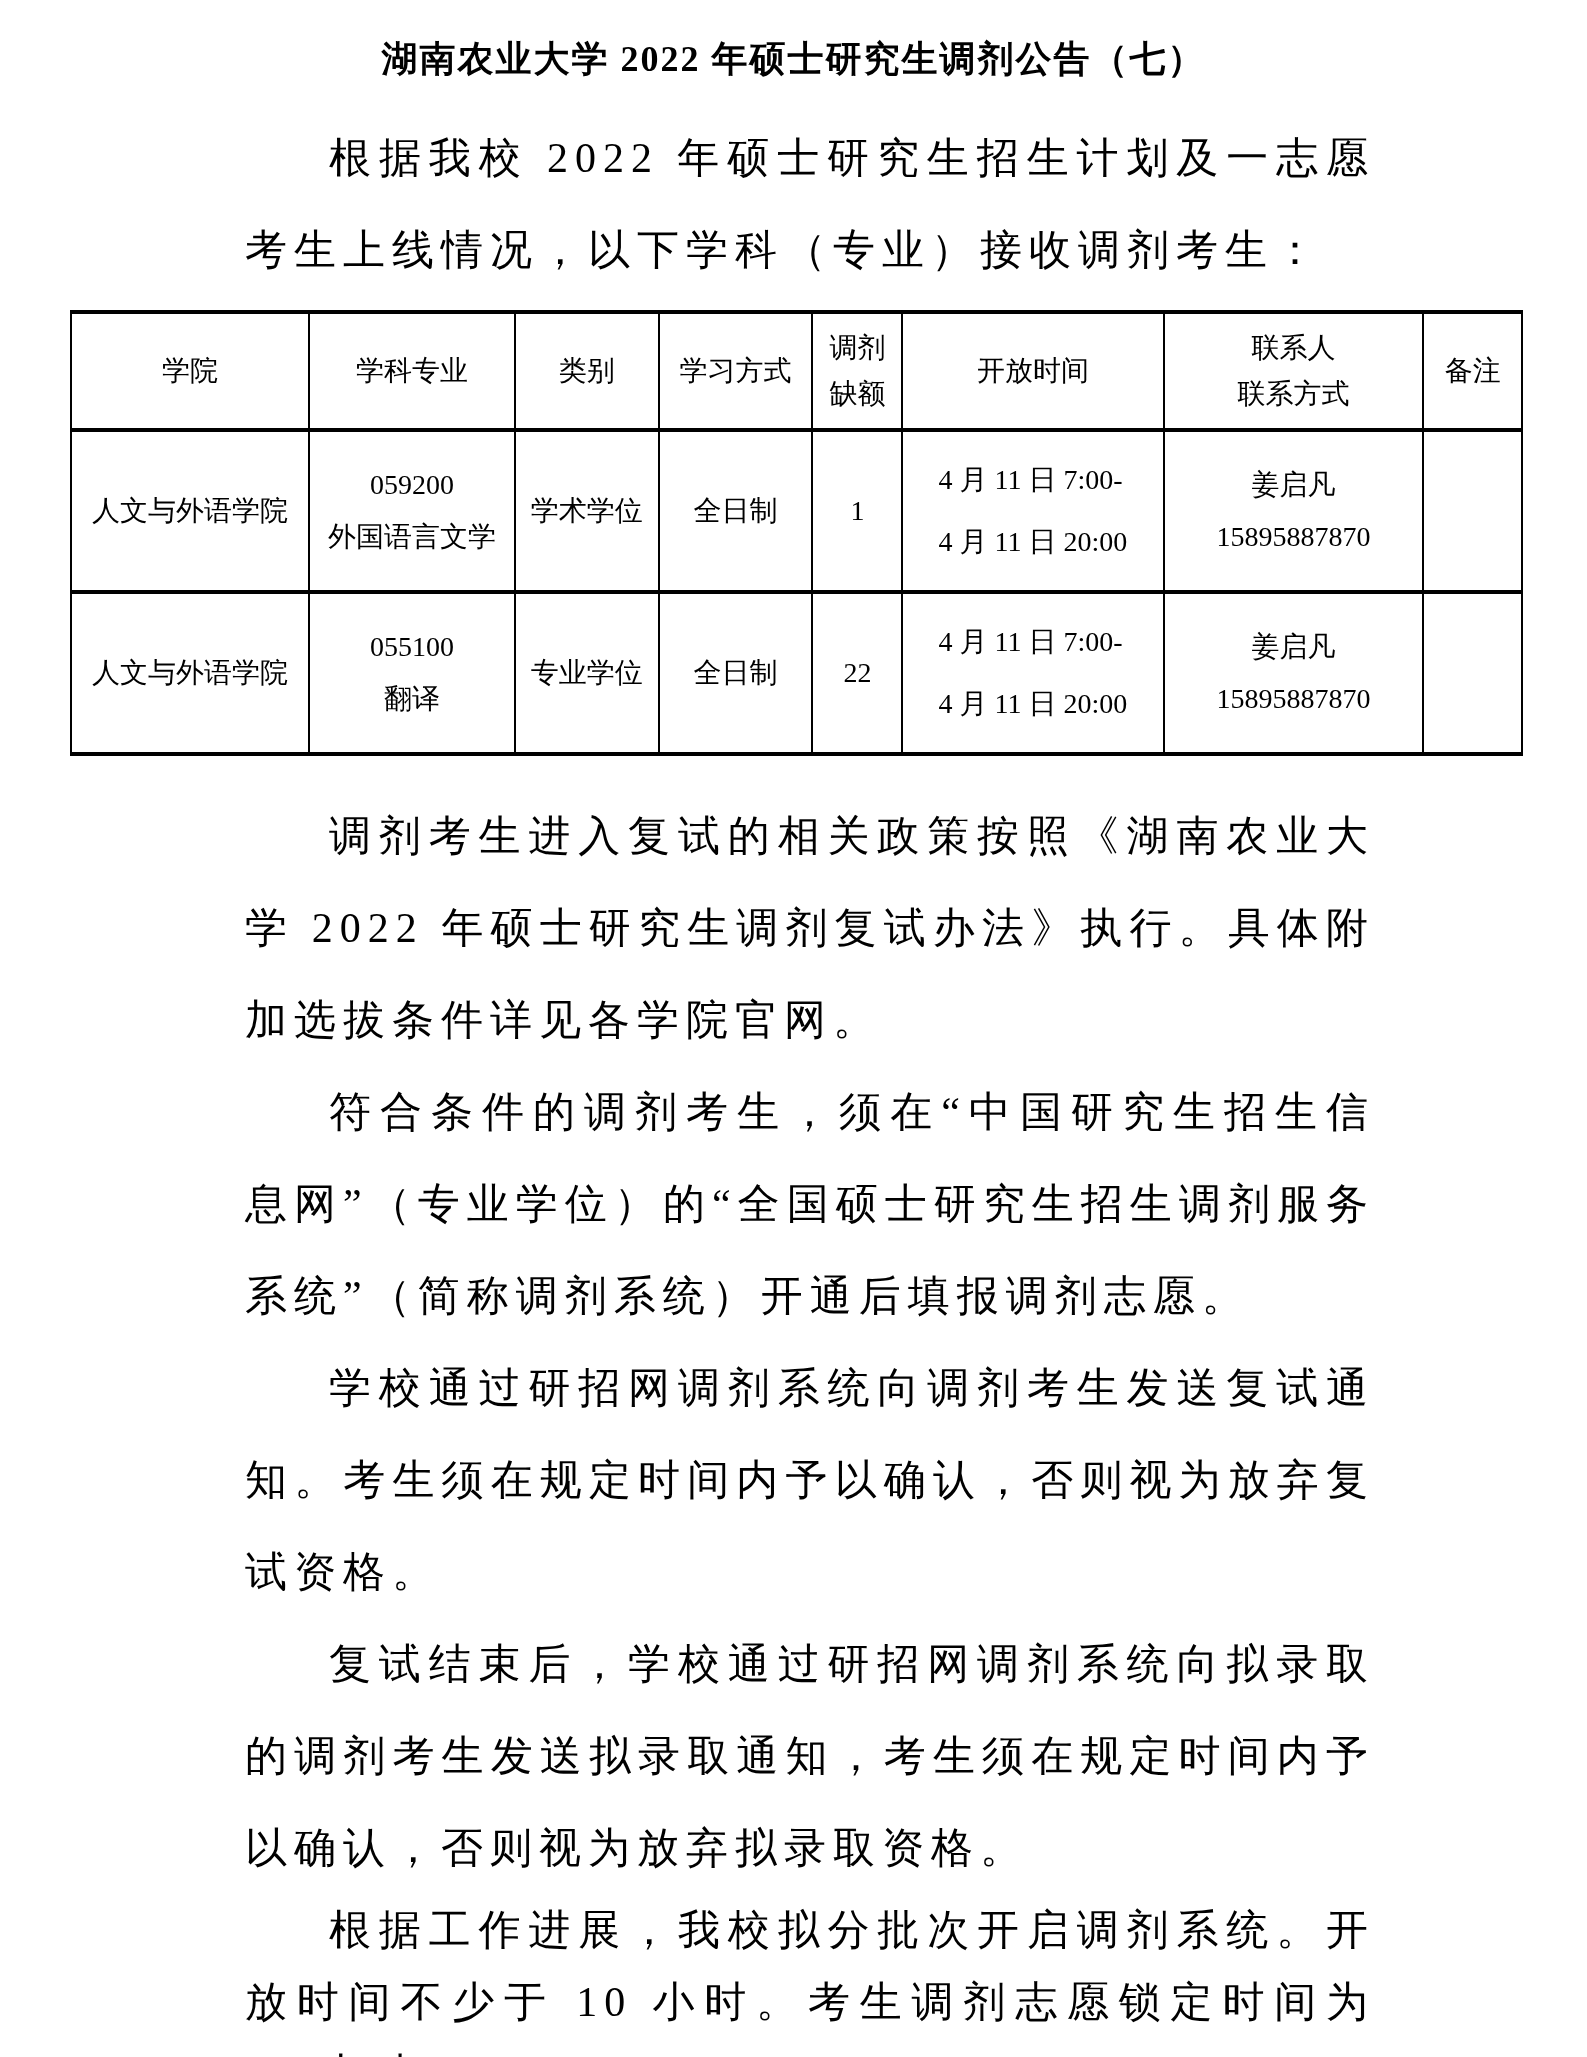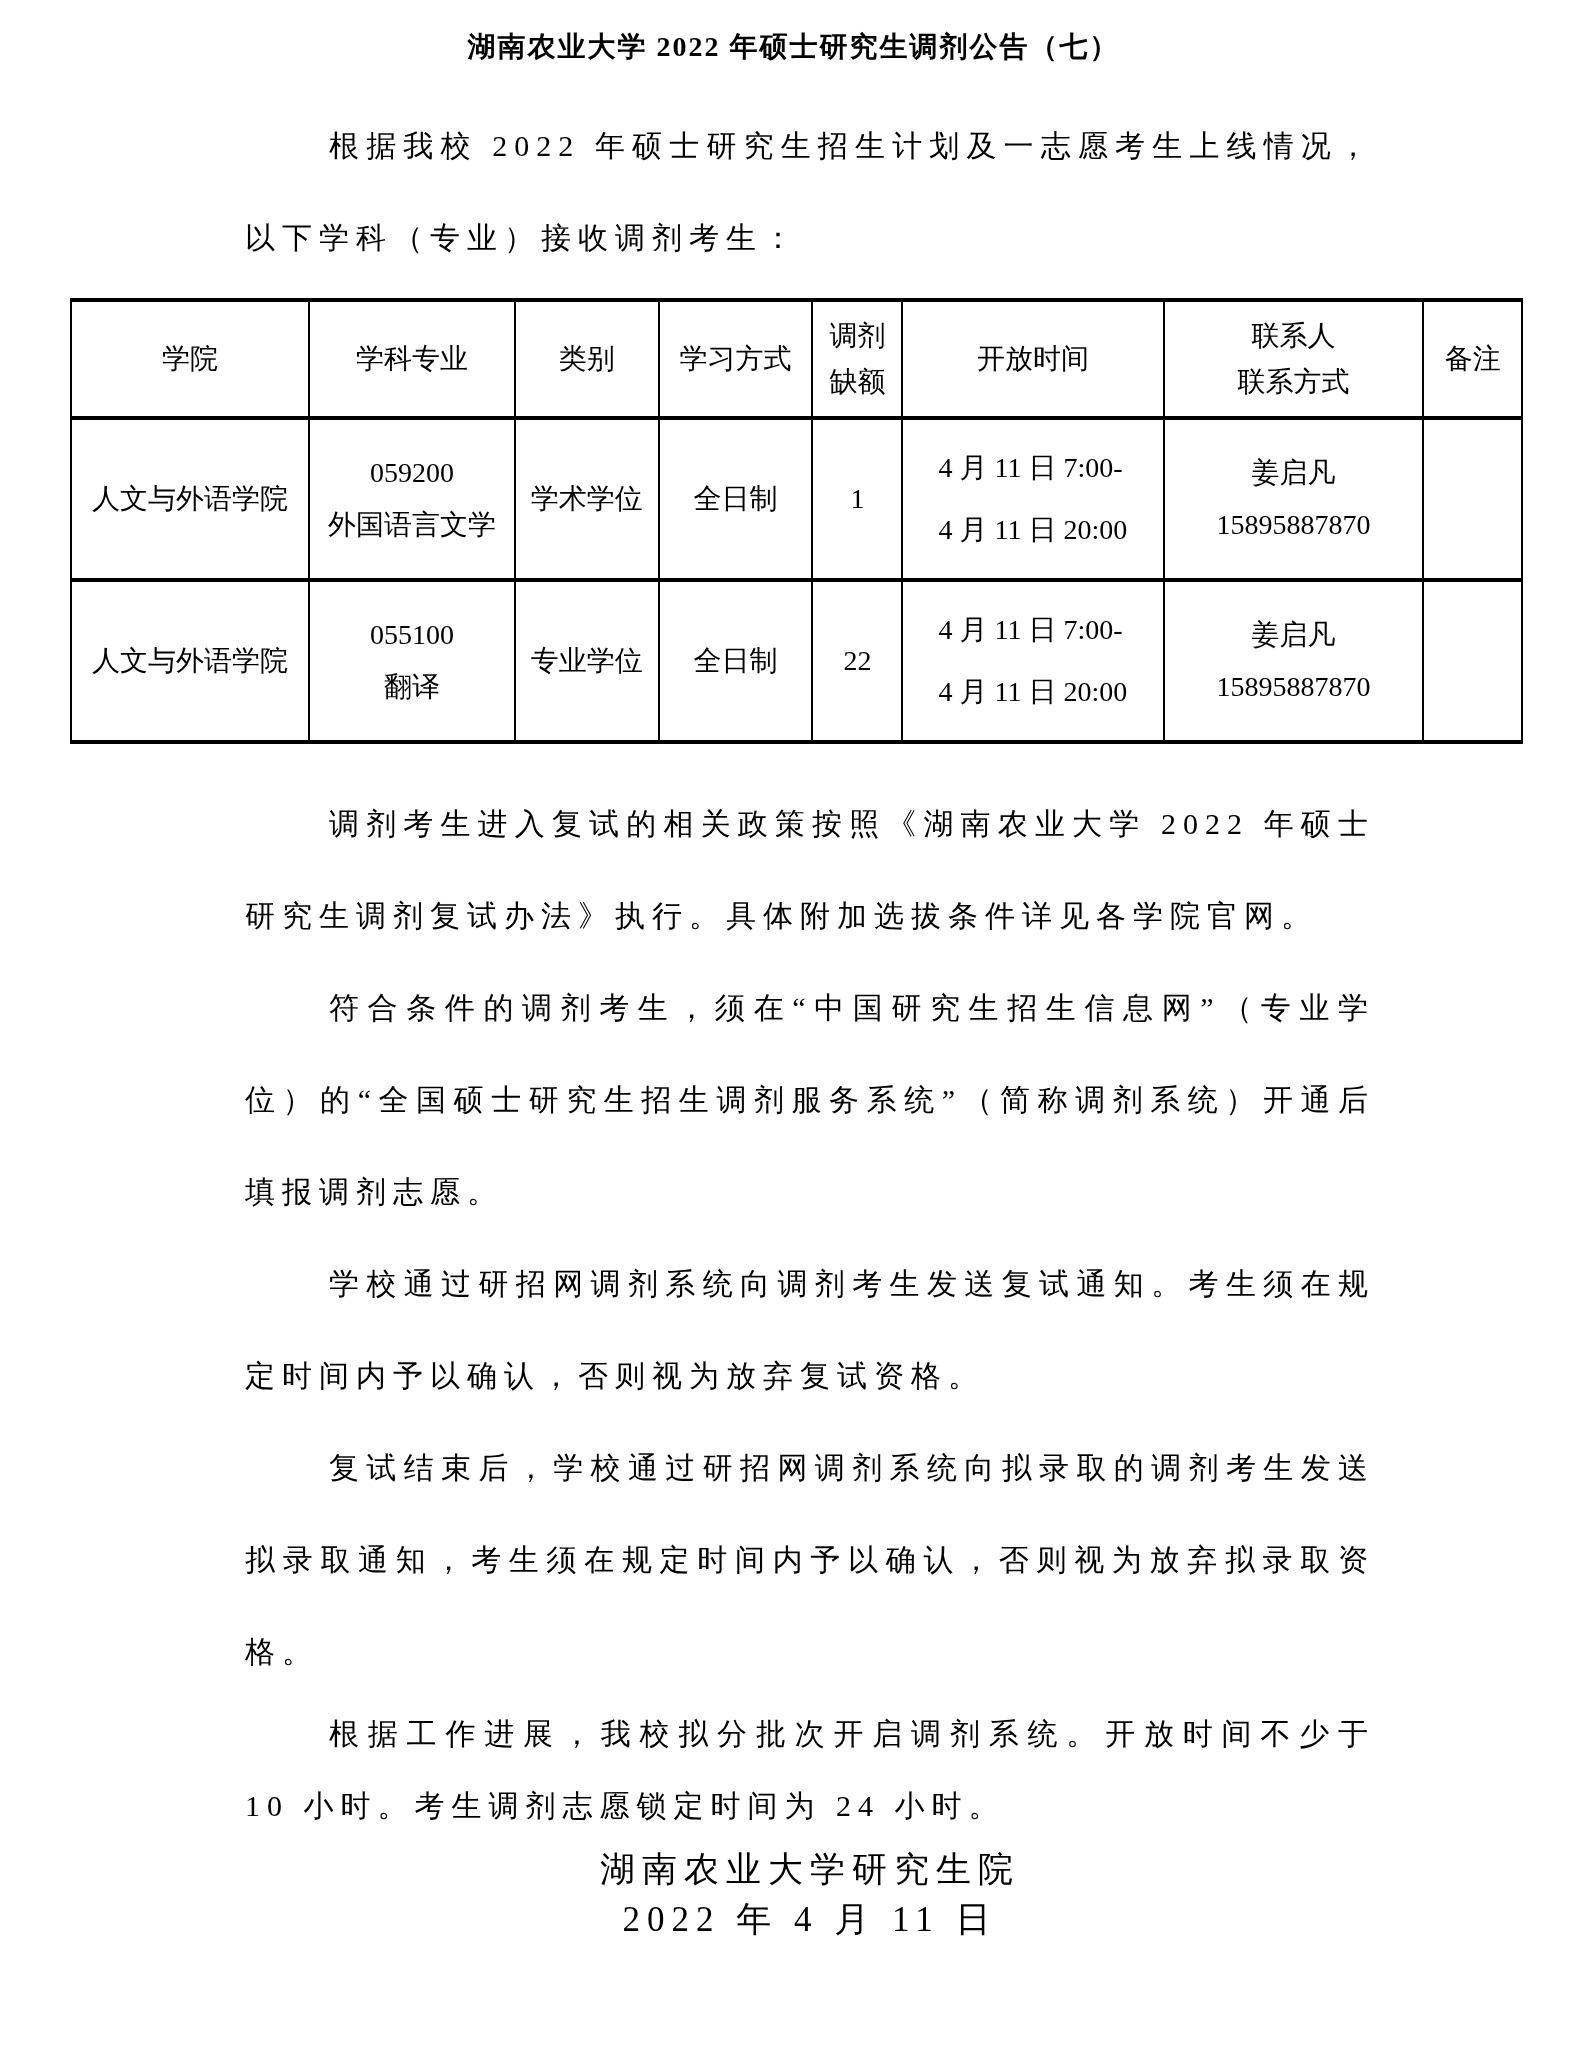--- a/index.html
+++ b/index.html
@@ -11,29 +11,29 @@
     font-family: "Liberation Serif", "DejaVu Serif", serif;
   }
   .page {
     position: relative;
     width: 1587px;
     height: 2057px;
     background: #ffffff;
     overflow: hidden;
   }
   .title {
-    margin: 16px 60px 0 60px;
+    margin: 28px 60px 0 60px;
     text-align: center;
-    font-size: 28px;
+    font-size: 36px;
     line-height: 62px;
     font-weight: 700;
     letter-spacing: 2px;
   }
   .body-text {
-    font-size: 30px;
+    font-size: 42px;
     line-height: 92px;
     letter-spacing: 7px;
     text-align: justify;
     text-justify: inter-ideograph;
   }
   .text-col { margin-left: 245px; margin-right: 212px; }
   p { margin: 0; text-indent: 84px; }
   .intro { margin-top: 22px; }
   .paras { margin-top: 34px; }
   .lh-tight { line-height: 72px; }

